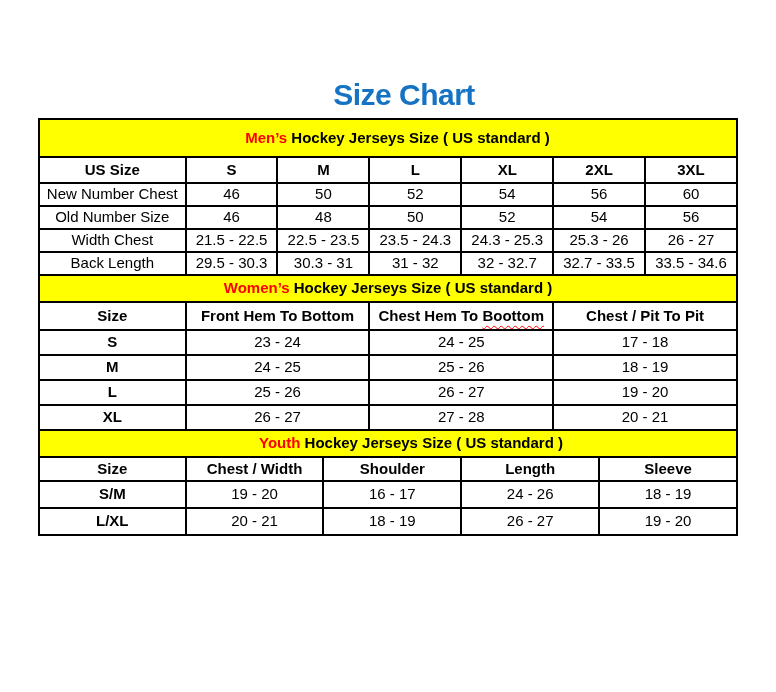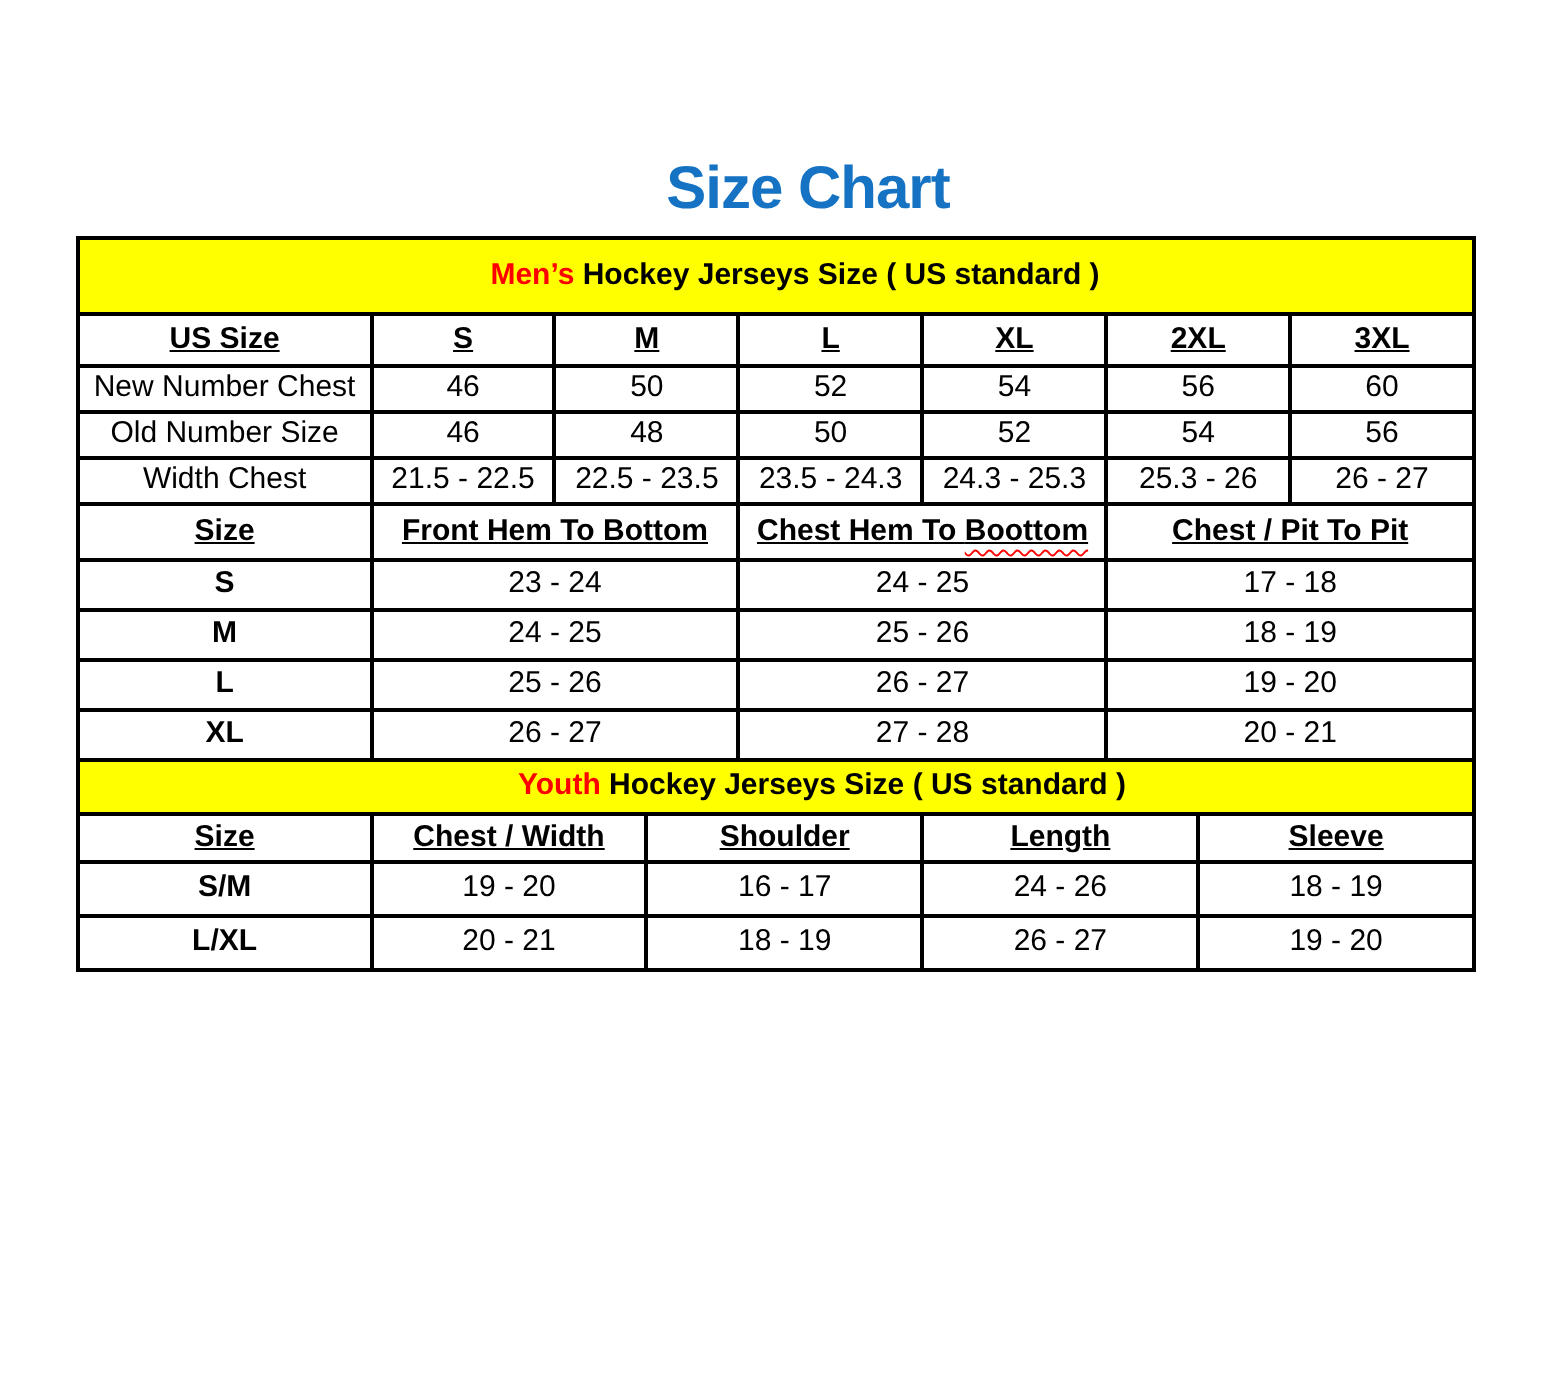--- a/index.html
+++ b/index.html
@@ -52,21 +52,21 @@
     line-height: 1.1;
     overflow: hidden;
     white-space: nowrap;
   }
   td.banner {
     background: var(--yellow);
     font-weight: bold;
     font-size: 17px;
   }
   .banner-hl { color: var(--red); }
-  td.head { font-weight: bold; font-size: 15.5px; text-decoration: underline; }
+  td.head { font-weight: bold; font-size: 15.5px; }
   td.label.bold-label { font-weight: bold; }
   
   .t-mens   td.banner { height: 38px; padding-left: 21px; }
   .t-mens   td.head   { height: 26px; }
   .t-mens   td.data   { height: 23px; }
   .t-womens td.banner { height: 27px; }
   .t-womens td.head   { height: 28px; }
   .t-womens td.data   { height: 25px; }
   .t-youth  td.banner { height: 27px; padding-left: 48px; }
   .t-youth  td.head   { height: 24px; }
@@ -128,31 +128,43 @@
           </tr>
           <tr>
             <td class="data label">Width Chest</td>
             <td class="data">21.5 - 22.5</td>
             <td class="data">22.5 - 23.5</td>
             <td class="data">23.5 - 24.3</td>
             <td class="data">24.3 - 25.3</td>
             <td class="data">25.3 - 26</td>
             <td class="data">26 - 27</td>
           </tr>
+          <tr>
+            <td class="data label">Back Length</td>
+            <td class="data">29.5 - 30.3</td>
+            <td class="data">30.3 - 31</td>
+            <td class="data">31 - 32</td>
+            <td class="data">32 - 32.7</td>
+            <td class="data">32.7 - 33.5</td>
+            <td class="data">33.5 - 34.6</td>
+          </tr>
         </tbody>
       </table>
       <table class="size-table t-womens">
         <colgroup>
           <col style="width: 21%;">
           <col style="width: 26.3333%;">
           <col style="width: 26.3333%;">
           <col style="width: 26.3333%;">
         </colgroup>
         <tbody>
           <tr>
+            <td colspan="4" class="banner"><span class="banner-hl">Women’s</span><span> Hockey Jerseys Size ( US standard )</span></td>
+          </tr>
+          <tr>
             <td class="head">Size</td>
             <td class="head">Front Hem To Bottom</td>
             <td class="head"><span>Chest Hem To </span><span class="wavy">Boottom</span></td>
             <td class="head">Chest / Pit To Pit</td>
           </tr>
           <tr>
             <td class="data label bold-label">S</td>
             <td class="data">23 - 24</td>
             <td class="data">24 - 25</td>
             <td class="data">17 - 18</td>

